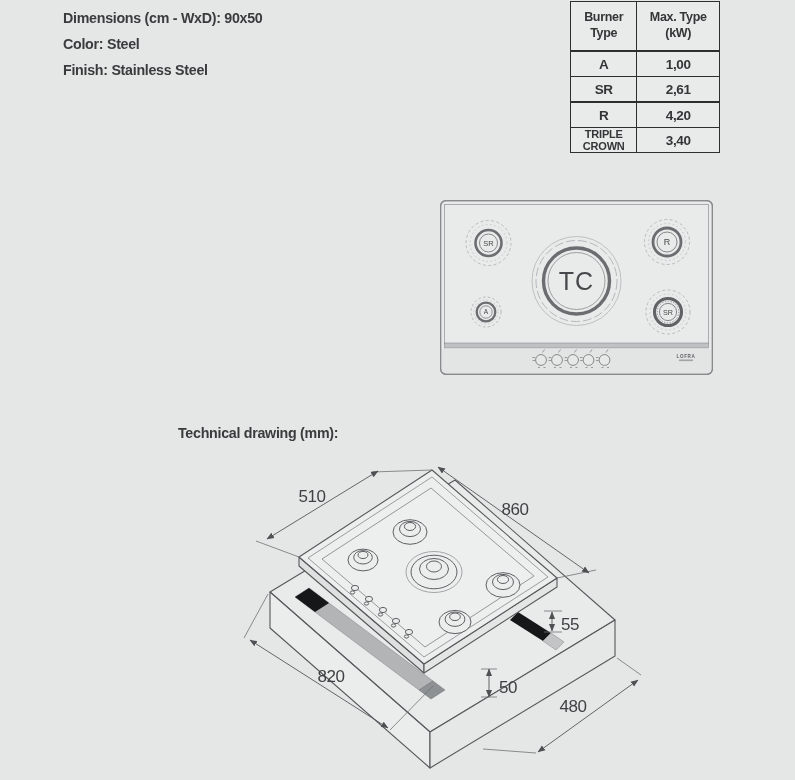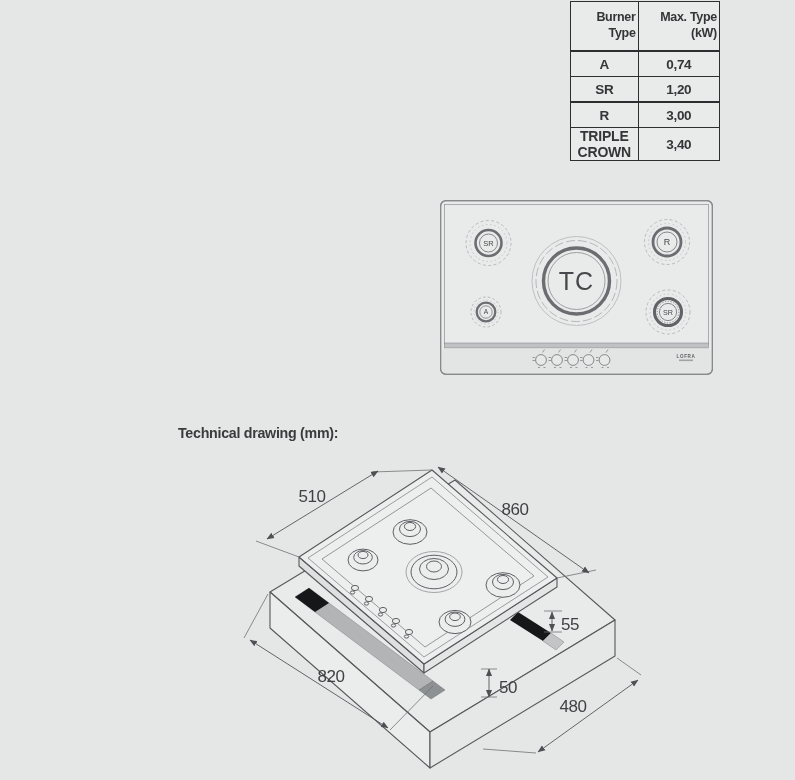--- a/index.html
+++ b/index.html
@@ -27,31 +27,31 @@
     background:#e9eaea;
   }
   .burner-table th,.burner-table td{
     border:1.5px solid #2c2e30;
     text-align:center;vertical-align:middle;
     color:#333537;
     padding:0 2px;
   }
   .burner-table th{
     font-size:12.5px;font-weight:bold;letter-spacing:-0.3px;
-    height:48px;line-height:1.25;text-align:right;
+    height:48px;line-height:1.25;
   }
   .burner-table td{
     font-size:13.5px;font-weight:bold;letter-spacing:-0.3px;
     height:24px;
   }
   .burner-table .col-type{width:64px;}
   .burner-table .col-kw{width:84px;}
   .burner-table thead tr th{border-bottom-width:2.5px;}
   .burner-table tr.thick-below td{border-bottom-width:2.5px;}
-  .burner-table td.small-caps{font-size:14px;letter-spacing:-0.2px;}
+  .burner-table td.small-caps{font-size:11px;letter-spacing:-0.2px;}
   
   .tech-heading{
     position:absolute;left:178px;top:424px;
     font-size:15px;font-weight:bold;letter-spacing:-0.3px;color:#393b3d;
     transform:scaleX(0.95);transform-origin:left center;
     white-space:nowrap;
   }
   
   .hob-svg{position:absolute;left:440px;top:200px;}
   .tech-svg{position:absolute;left:230px;top:455px;}
@@ -62,40 +62,45 @@
   .dimtext{font-size:17px;fill:#3f4244;letter-spacing:-0.5px;}
   .outl{stroke:#55585a;stroke-width:1.1;stroke-linejoin:round;}
   .thin{stroke:#85888a;stroke-width:0.8;fill:none;}
   .bl{fill:#eceded;stroke:#5e6163;stroke-width:1;}
 </style>
 </head>
 <body>
 
 <div class="page">
 
+  <div class="specs">
+    <div class="spec-line">Dimensions (cm - WxD): 90x50</div>
+    <div class="spec-line">Color: Steel</div>
+    <div class="spec-line">Finish: Stainless Steel</div>
+  </div>
 
   <table class="burner-table">
     <thead>
       <tr>
         <th class="col-type">Burner Type</th>
         <th class="col-kw">Max. Type (kW)</th>
       </tr>
     </thead>
     <tbody>
       <tr>
         <td>A</td>
-        <td>0,74</td>
+        <td>1,00</td>
       </tr>
       <tr class="thick-below">
         <td>SR</td>
-        <td>1,20</td>
+        <td>2,61</td>
       </tr>
       <tr>
         <td>R</td>
-        <td>3,00</td>
+        <td>4,20</td>
       </tr>
       <tr>
         <td class="small-caps">TRIPLE CROWN</td>
         <td>3,40</td>
       </tr>
     </tbody>
   </table>
 
   <svg class="hob-svg" width="273" height="175" viewBox="0 0 273 175">
 

